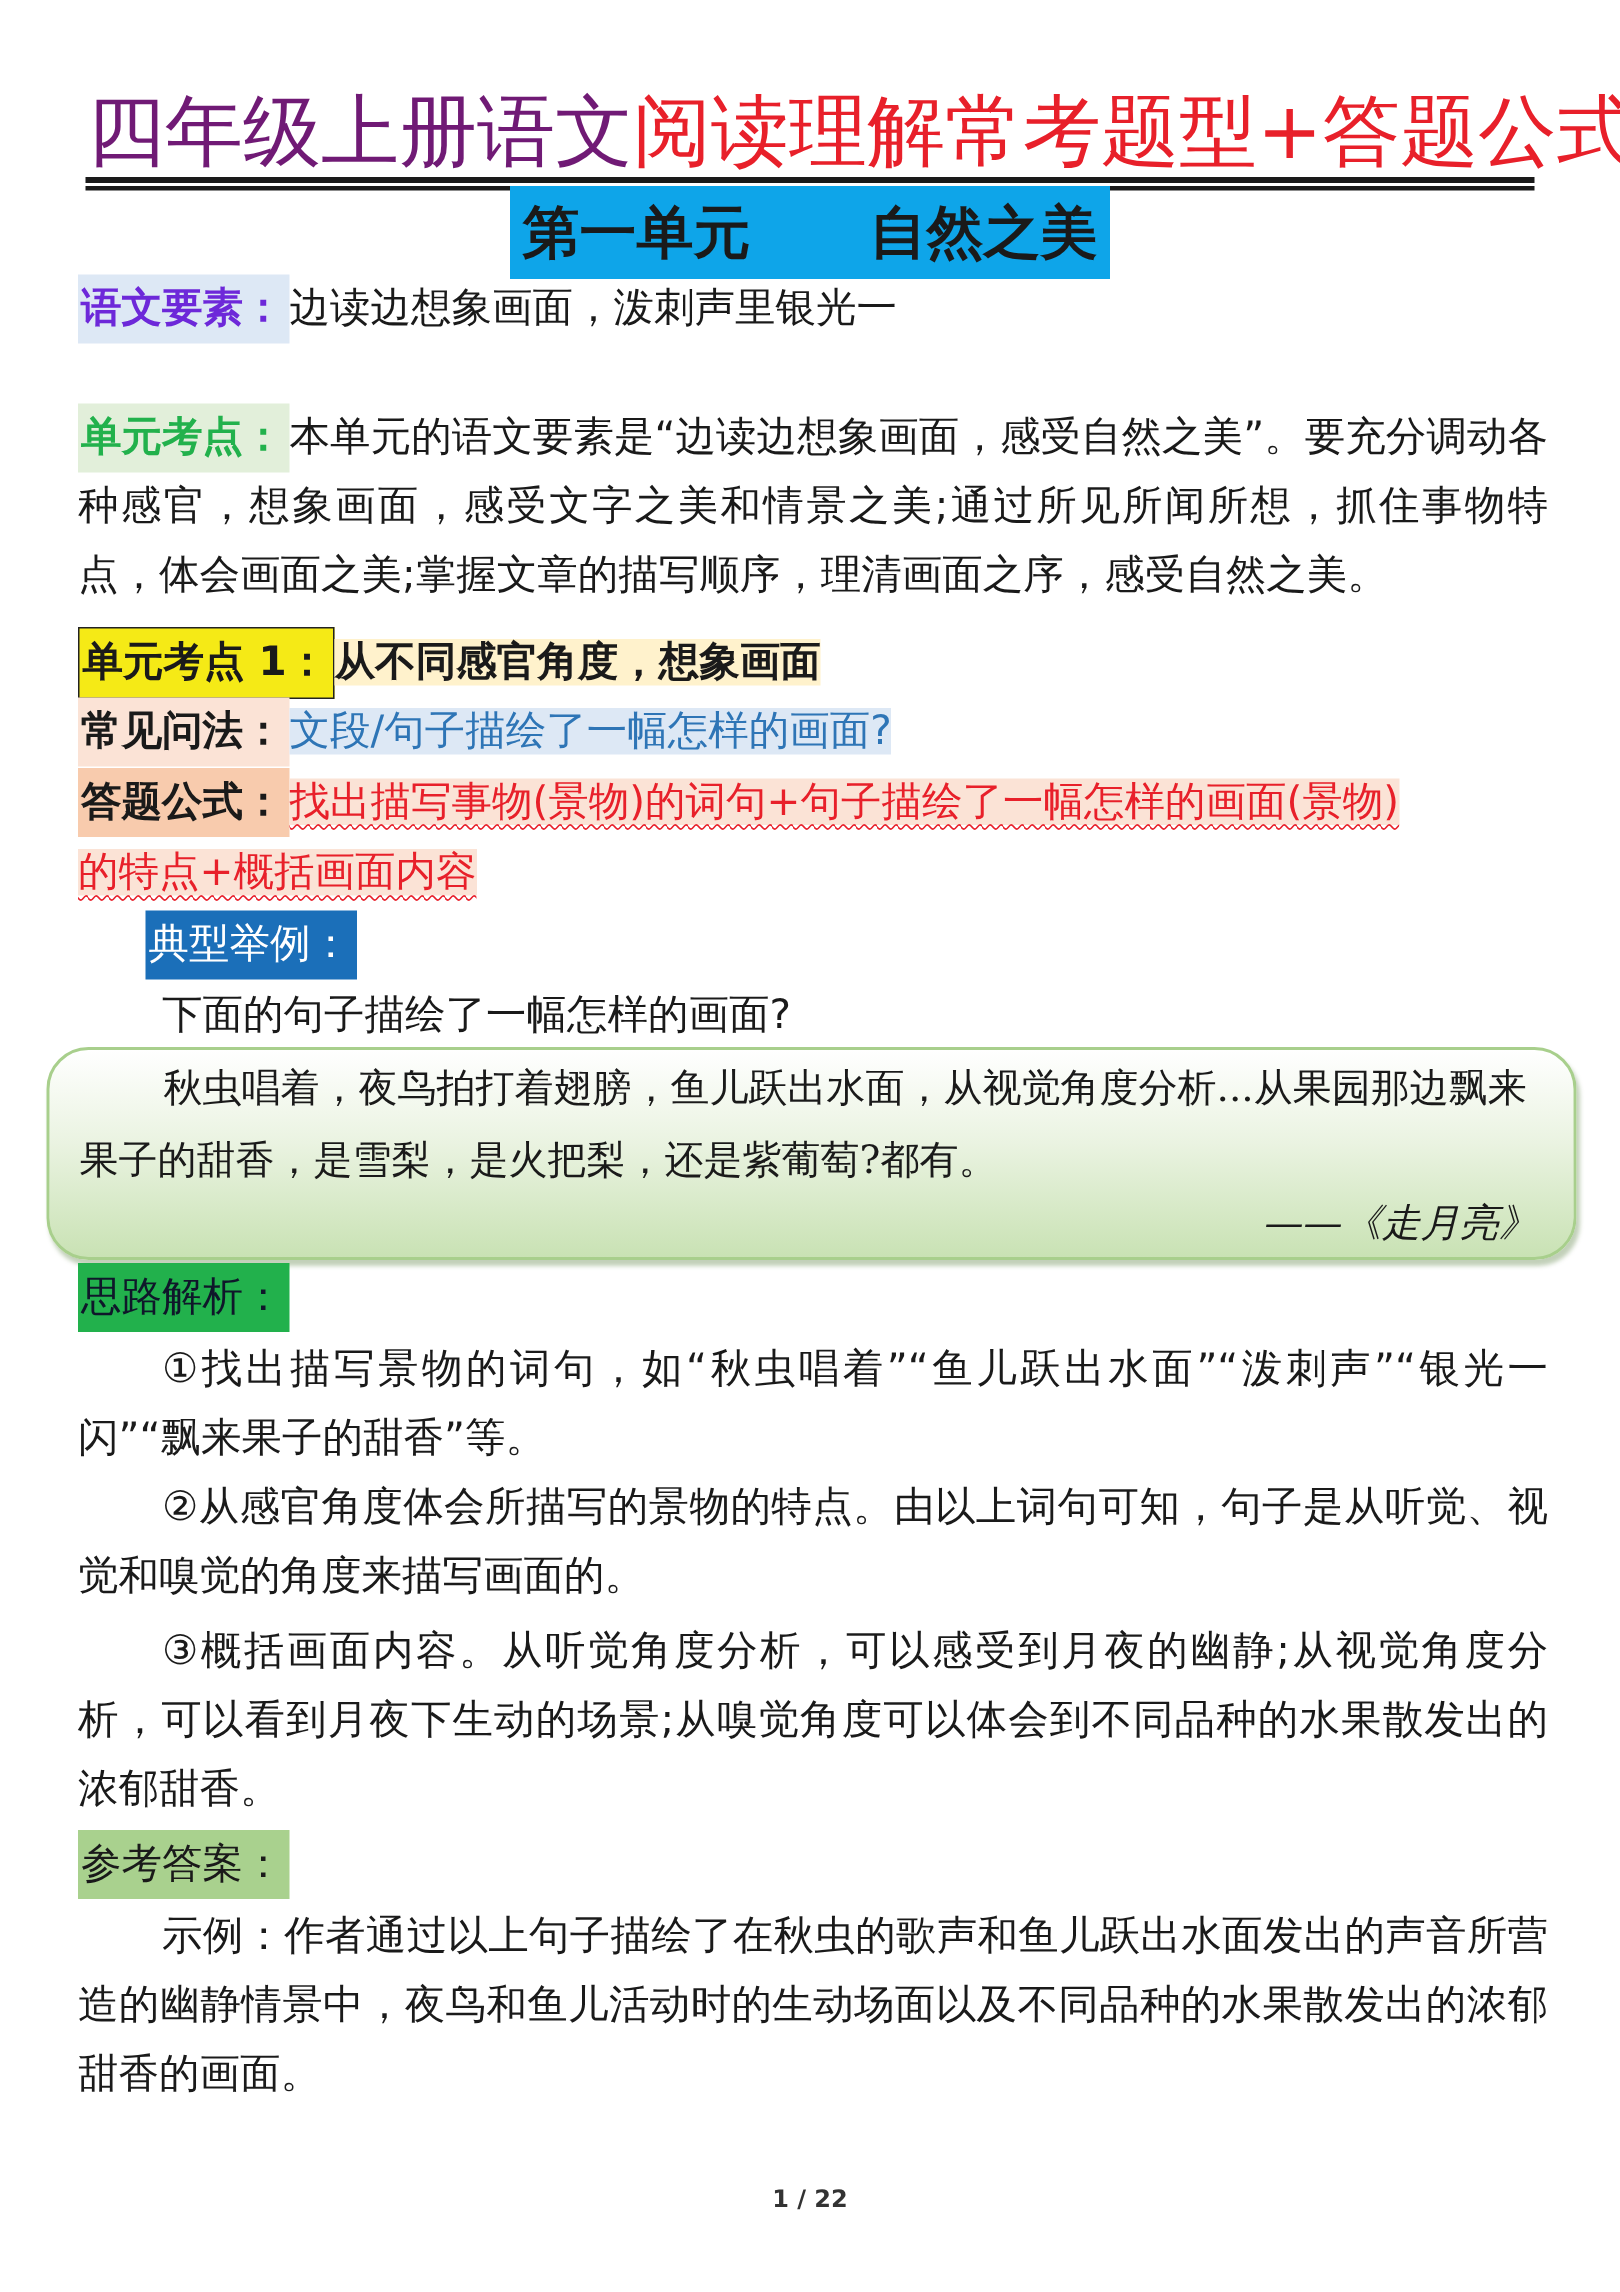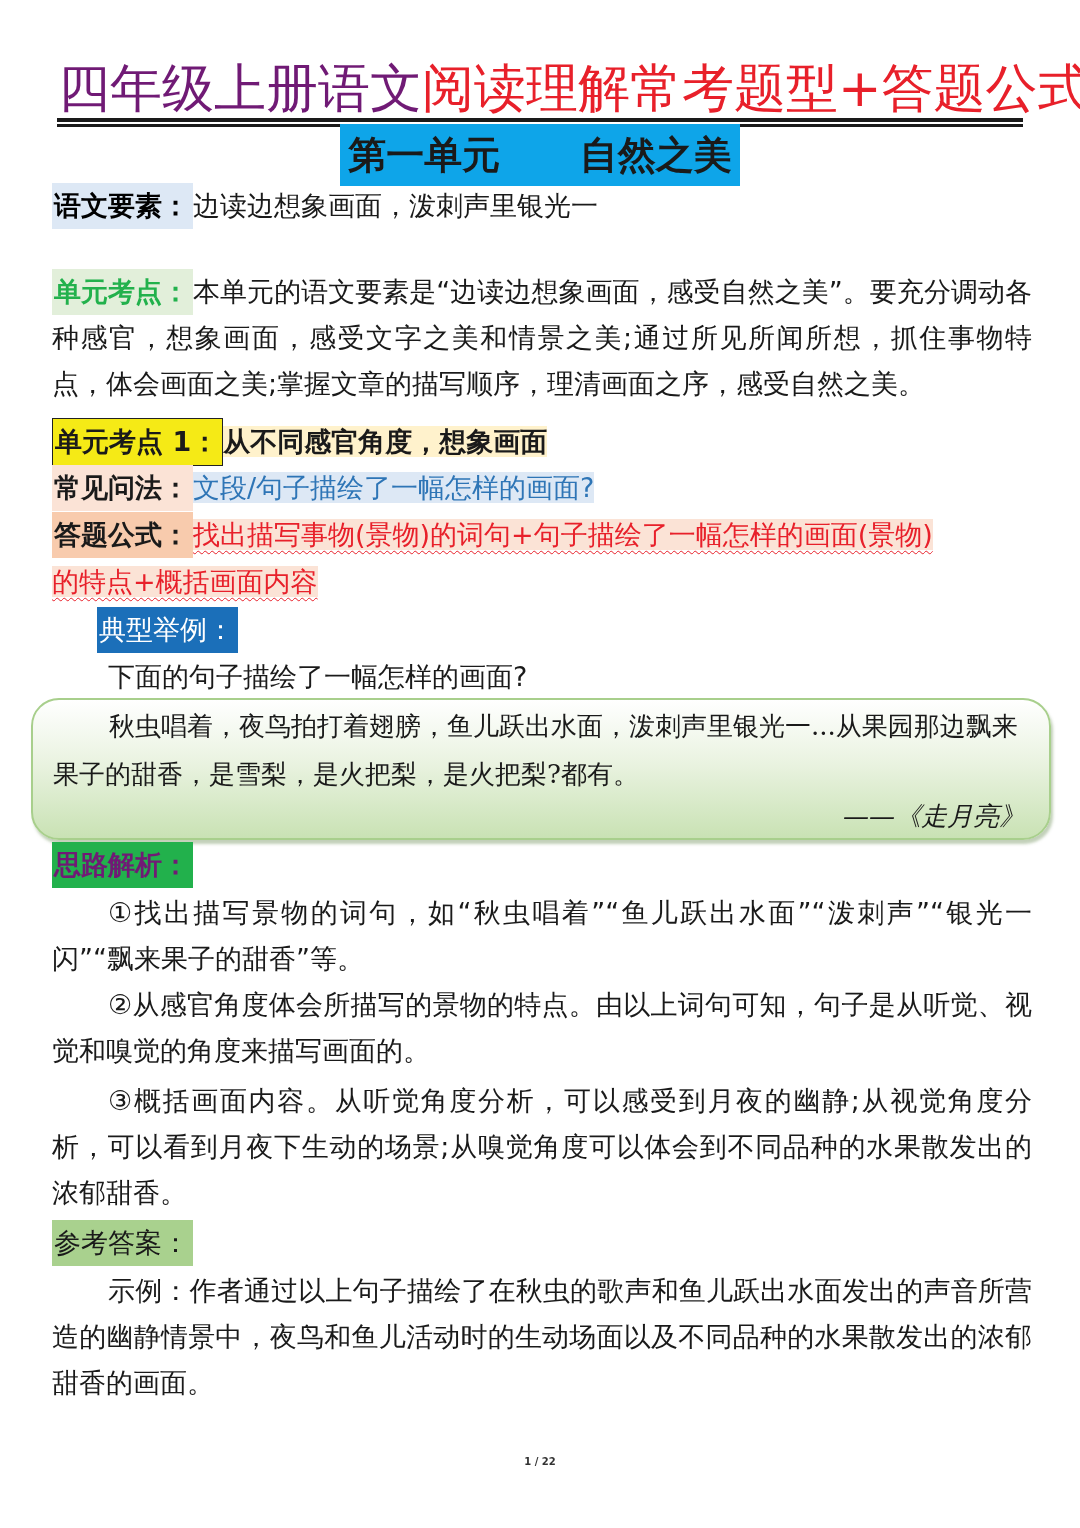--- a/index.html
+++ b/index.html
@@ -8,42 +8,42 @@
   .page-title { position: absolute; left: 58px; top: 58px; width: 970px; height: 60px;
     font-size: 52px; line-height: 60px; letter-spacing: 0px; white-space: nowrap; }
   .page-title .t-black { color: #701a75; }
   .page-title .t-red { color: #e8202a; }
   .rule-thick { position: absolute; left: 57px; top: 118px; width: 966px; height: 4px; background: #1a1a1a; }
   .rule-thin { position: absolute; left: 57px; top: 124px; width: 966px; height: 3px; background: #1a1a1a; }
   .unit-title { position: absolute; left: 340px; top: 124px; width: 400px; height: 62px;
     background: #0ea5e9; font-size: 38px; font-weight: bold; line-height: 62px; text-align: center; white-space: pre; }
   .line { position: absolute; left: 52px; font-size: 27px; line-height: 46px; white-space: nowrap; }
   .label { display: inline-block; font-weight: bold; padding: 0 4px 0 2px; }
-  .lbl-blue { background: #dde8f5; color: #000000; }
+  .lbl-blue { background: #dde8f5; color: #6d28d9; }
   .lbl-green { background: #e2efda; color: #22b14c; }
   .lbl-yellow { background: #f5ea16; color: #1a1a1a; border: 1px solid #222; }
   .lbl-peach { background: #fbe3d6; color: #1a1a1a; }
   .lbl-orange { background: #f8cbad; color: #1a1a1a; }
   .lbl-blue-solid { background: #1b6fb9; color: #ffffff; font-weight: normal; }
-  .lbl-green-solid { background: #22b14c; color: #701a75; font-weight: bold; }
+  .lbl-green-solid { background: #22b14c; color: #0f172a; font-weight: normal; }
   .lbl-olive { background: #a9d18e; color: #1a1a1a; font-weight: normal; }
   .bg-cream { background: #fff2cc; font-weight: bold; }
   .bg-lightblue { background: #dde8f5; color: #2e75b6; }
   .red-wavy { color: #e8202a; background: #fbe3d6;
     text-decoration: underline wavy #e8202a; text-decoration-thickness: 1px; text-underline-offset: 6px; }
   .para { position: absolute; left: 52px; width: 980px; font-size: 27px; line-height: 46px; text-align: justify; }
   .indent { text-indent: 56px; }
   .quote-box { position: absolute; left: 31px; top: 698px; width: 1016px; height: 138px;
     border: 2px solid #a8cf8c; border-radius: 28px;
     background: linear-gradient(#ffffff 0%, #eaf3e1 45%, #c9e2b4 100%);
     box-shadow: 2px 4px 3px rgba(120,150,100,0.45); }
   .quote-text { position: absolute; left: 20px; top: 2px; width: 980px;
     font-family: "DejaVu Serif", "Liberation Serif", serif; font-size: 26px; line-height: 48px; text-indent: 56px; }
   .quote-src { position: absolute; right: 24px; top: 96px; font-family: "DejaVu Serif", "Liberation Serif", serif; font-size: 26px; line-height: 40px; font-style: italic; }
-  .page-num { position: absolute; left: 0; width: 1080px; top: 1456px; text-align: center; font-size: 10px; font-weight: bold; color: #333; }
+  .page-num { position: absolute; left: 0; width: 1080px; top: 1456px; text-align: center; font-size: 16px; font-weight: bold; color: #333; }
 </style>
 </head>
 <body>
 
 <div class="page-title">
   <span class="t-black">四年级上册语文</span><span class="t-red">阅读理解常考题型+答题公式</span>
 </div>
 <div class="rule-thick"></div>
 <div class="rule-thin"></div>
 
@@ -72,21 +72,21 @@
   <span class="red-wavy">的特点+概括画面内容</span>
 </div>
 
 <div class="line" style="top:607px;padding-left:45px;">
   <span class="label lbl-blue-solid">典型举例：</span>
 </div>
 
 <div class="line" style="top:654px; left:108px;">下面的句子描绘了一幅怎样的画面?</div>
 
 <div class="quote-box">
-  <div class="quote-text">秋虫唱着，夜鸟拍打着翅膀，鱼儿跃出水面，泼刺声里银光一...从果园那边飘来果子的甜香，是雪梨，是火把梨，是火把梨?都有。</div>
+  <div class="quote-text">秋虫唱着，夜鸟拍打着翅膀，鱼儿跃出水面，从视觉角度分析...从果园那边飘来果子的甜香，是雪梨，是火把梨，还是紫葡萄?都有。</div>
   <div class="quote-src">——《走月亮》</div>
 </div>
 
 <div class="line" style="top:842px;">
   <span class="label lbl-green-solid">思路解析：</span>
 </div>
 
 <div class="para indent" style="top:890px;">①找出描写景物的词句，如“秋虫唱着”“鱼儿跃出水面”“泼刺声”“银光一闪”“飘来果子的甜香”等。</div>
 <div class="para indent" style="top:982px;">②从感官角度体会所描写的景物的特点。由以上词句可知，句子是从听觉、视觉和嗅觉的角度来描写画面的。</div>
 <div class="para indent" style="top:1078px;">③概括画面内容。从听觉角度分析，可以感受到月夜的幽静;从视觉角度分析，可以看到月夜下生动的场景;从嗅觉角度可以体会到不同品种的水果散发出的浓郁甜香。</div>

